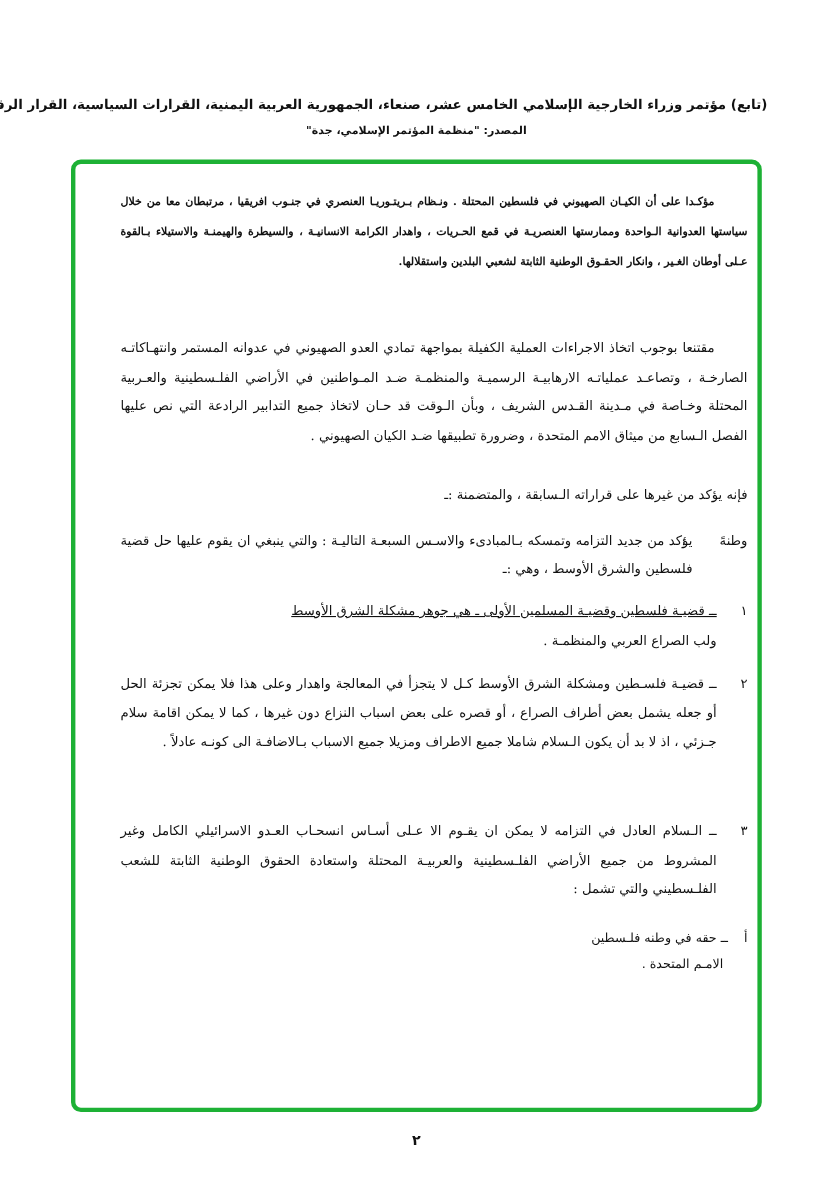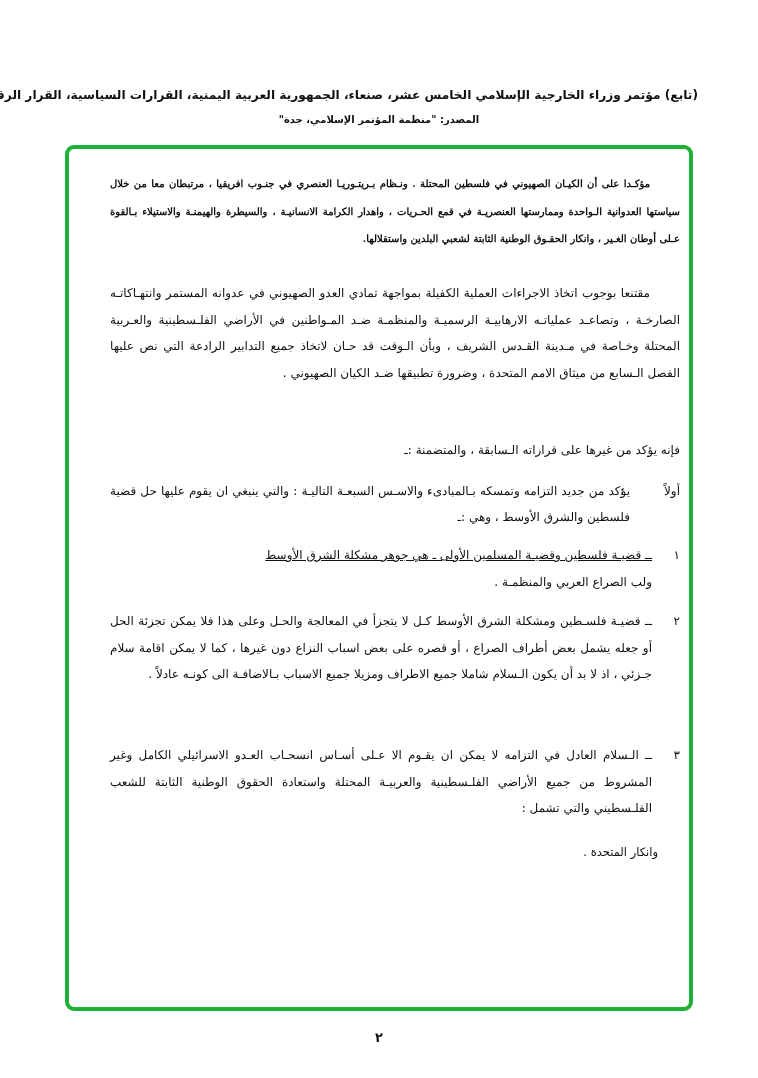--- a/index.html
+++ b/index.html
@@ -60,21 +60,21 @@
       margin: 0;
       text-indent: 30px;
       text-align-last: right;
     }
     .para.bold {
       font-weight: bold;
       font-size: 10px;
       line-height: 27.5px;
     }
     .p1 { position: absolute; top: 10px; right: 0; left: 0; }
-    .p2 { position: absolute; top: 120px; right: 0; left: 0; font-size: 12px; line-height: 26.5px; }
+    .p2 { position: absolute; top: 143px; right: 0; left: 0; font-size: 12px; line-height: 26.5px; }
     .p3 { position: absolute; top: 277px; right: 0; left: 0; font-size: 12px; text-indent: 0; }
     .first {
       position: absolute;
       top: 318px;
       right: 0;
       left: 0;
       font-size: 12px;
       line-height: 26px;
     }
     .first .label {
@@ -142,45 +142,49 @@
 
 <div class="frame" style="border-color: rgb(29, 177, 53);"></div>
 
 <div class="content">
   <p class="para bold p1">مؤكـدا على أن الكيـان الصهيوني في فلسطين المحتلة . ونـظام بـريتـوريـا العنصري في جنـوب افريقيا ، مرتبطان معا من خلال سياستها العدوانية الـواحدة وممارستها العنصريـة في قمع الحـريات ، واهدار الكرامة الانسانيـة ، والسيطرة والهيمنـة والاستيلاء بـالقوة عـلى أوطان الغـير ، وانكار الحقـوق الوطنية الثابتة لشعبي البلدين واستقلالها.</p>
   <p class="para p2">مقتنعا بوجوب اتخاذ الاجراءات العملية الكفيلة بمواجهة تمادي العدو الصهيوني في عدوانه المستمر وانتهـاكاتـه الصارخـة ، وتصاعـد عملياتـه الارهابيـة الرسميـة والمنظمـة ضـد المـواطنين في الأراضي الفلـسطينية والعـربية المحتلة وخـاصة في مـدينة القـدس الشريف ، وبأن الـوقت قد حـان لاتخاذ جميع التدابير الرادعة التي نص عليها الفصل الـسابع من ميثاق الامم المتحدة ، وضرورة تطبيقها ضـد الكيان الصهيوني .</p>
   <p class="para p3">فإنه يؤكد من غيرها على قراراته الـسابقة ، والمتضمنة :ـ</p>
 
   <div class="first">
     <div class="label">
-      <span>أولاً</span>
+      <span>وطنهً</span>
       <span>:</span>
     </div>
     <div class="text">يؤكد من جديد التزامه وتمسكه بـالمبادىء والاسـس السبعـة التاليـة : والتي ينبغي ان يقوم عليها حل قضية فلسطين والشرق الأوسط ، وهي :ـ</div>
   </div>
 
   <div class="item item1">
     <span class="num">١</span>
     <div class="text">
       <span class="u">ــ قضيـة فلسطين وقضيـة المسلمين الأولى ـ هي جوهر مشكلة الشرق الأوسط</span>
       <br>
       <span>ولب الصراع العربي والمنظمـة .</span>
     </div>
   </div>
 
   <div class="item item2">
     <span class="num">٢</span>
-    <div class="text">ــ قضيـة فلسـطين ومشكلة الشرق الأوسط كـل لا يتجزأ في المعالجة والحـل وعلى هذا فلا يمكن تجزئة الحل أو جعله يشمل بعض أطراف الصراع ، أو قصره على بعض اسباب النزاع دون غيرها ، كما لا يمكن اقامة سلام جـزئي ، اذ لا بد أن يكون الـسلام شاملا جميع الاطراف ومزيلا جميع الاسباب بـالاضافـة الى كونـه عادلاً .</div>
+    <div class="text">ــ قضيـة فلسـطين ومشكلة الشرق الأوسط كـل لا يتجزأ في المعالجة واهدار وعلى هذا فلا يمكن تجزئة الحل أو جعله يشمل بعض أطراف الصراع ، أو قصره على بعض اسباب النزاع دون غيرها ، كما لا يمكن اقامة سلام جـزئي ، اذ لا بد أن يكون الـسلام شاملا جميع الاطراف ومزيلا جميع الاسباب بـالاضافـة الى كونـه عادلاً .</div>
   </div>
 
   <div class="item item3">
     <span class="num">٣</span>
     <div class="text">ــ الـسلام العادل في التزامه لا يمكن ان يقـوم الا عـلى أسـاس انسحـاب العـدو الاسرائيلي الكامل وغير المشروط من جميع الأراضي الفلـسطينية والعربيـة المحتلة واستعادة الحقوق الوطنية الثابتة للشعب الفلـسطيني والتي تشمل :</div>
   </div>
 
   <div class="subitems">
+    <span class="sub">
+      <span class="letter">أ</span>
+      <span>ــ حقه في وطنه فلـسطين</span>
+    </span>
     <span class="sub cont">
-      <span>وانكار المتحدة .</span>
+      <span>الامـم المتحدة .</span>
     </span>
   </div>
 </div>
 
 <div class="page-number">٢</div>
 
 </body></html>

